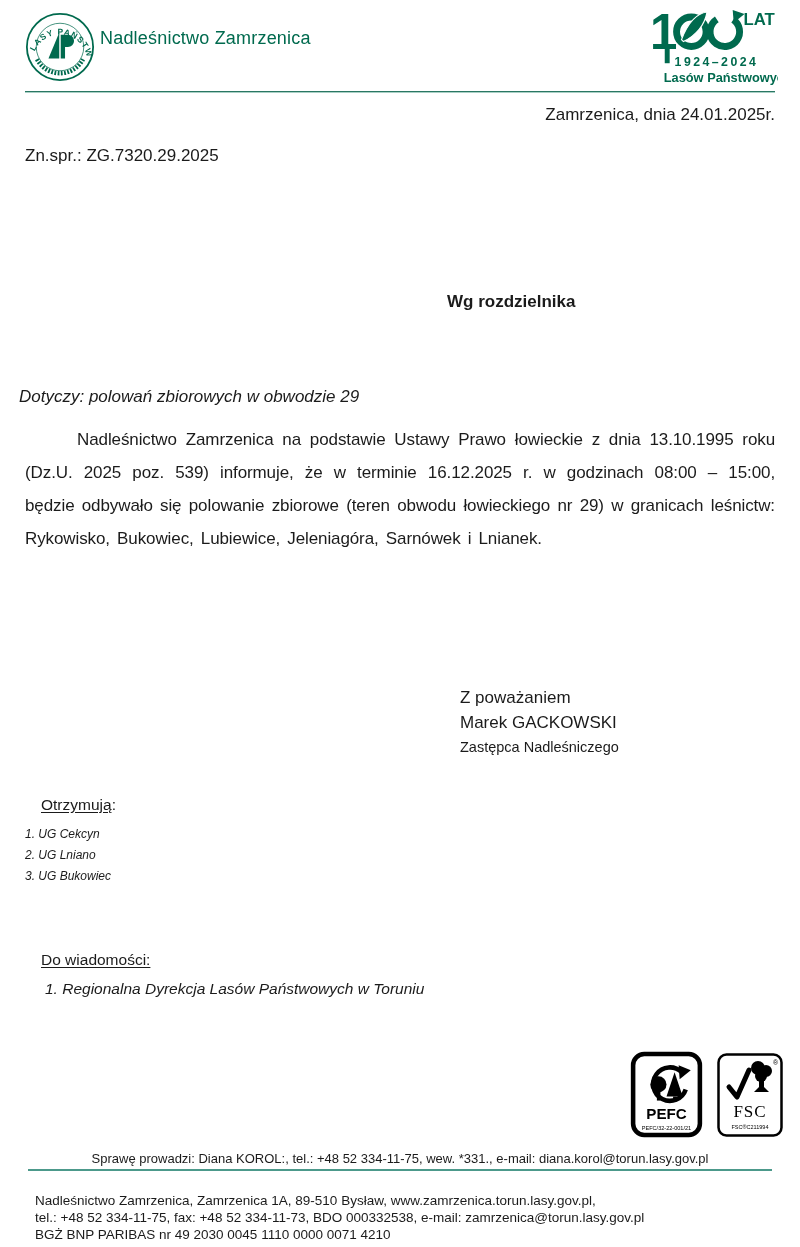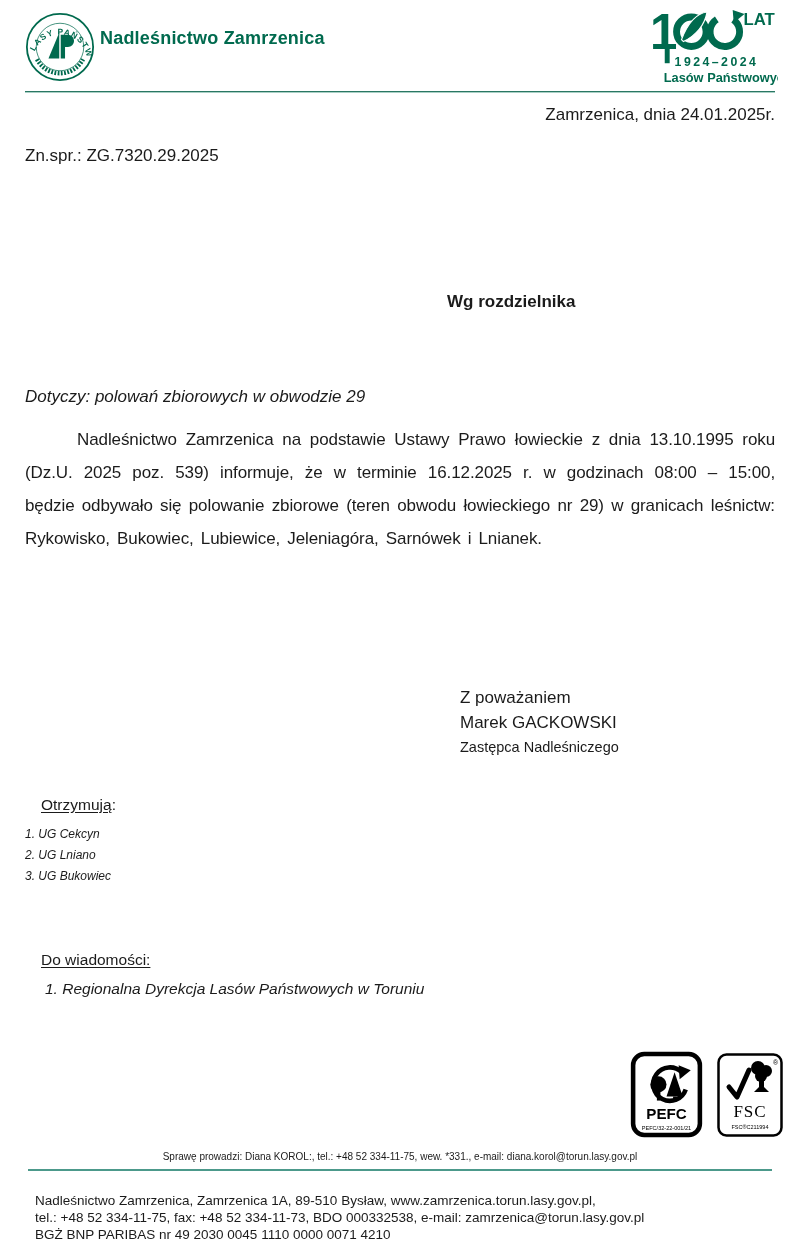--- a/index.html
+++ b/index.html
@@ -8,30 +8,30 @@
     position:relative; width:800px; height:1247px; margin:0 auto;
     background:#fff; overflow:hidden;
     font-family:"Liberation Sans", sans-serif;
     color:#1b1b1b;
     --brand-green:#006A4E;
     --rule-teal:#4C998B;
   }
   .abs { position:absolute; }
 
   
-  .org-title { left:100px; top:28px; font-size:18px; font-weight:bold; color:var(--brand-green); letter-spacing:.2px; }
+  .org-title { left:100px; top:28px; font-size:18px; font-weight:normal; color:var(--brand-green); letter-spacing:.2px; }
   .header-rule { left:25px; top:91px; width:750px; height:1px; background:#2a7763; box-shadow:0 1px 0 #a9d0c5; }
 
   
   .place-date { right:25px; top:105px; font-size:17px; }
   .reference  { left:25px;  top:146px; font-size:17px; }
 
   
   .recipient-heading { left:447px; top:292px; font-size:17px; font-weight:bold; }
-  .subject { left:25px; top:387px; font-size:17px; font-style:italic; }
+  .subject { left:19px; top:387px; font-size:17px; font-style:italic; }
 
   
   .body-par {
     left:25px; top:423px; width:750px;
     font-size:17px; line-height:33px;
     text-align:justify; text-indent:52px;
     word-spacing:2.5px; letter-spacing:-0.1px;
   }
 
   
@@ -44,21 +44,21 @@
   .recipients-heading { left:25px; top:796px; }
   .recipients-list { left:25px; top:824px; font-size:12px; font-style:italic; line-height:21px; }
   .cc-heading { left:25px; top:951px;text-align:center; }
   .cc-list { left:25px; top:978px; font-size:15.5px; font-style:italic; line-height:21px;margin-left:20px; }
 
   
   .pefc-logo { left:630px; top:1051px; }
   .fsc-logo  { left:717px; top:1053px; }
 
   
-  .case-officer { left:0; top:1151px; width:800px; text-align:center; font-size:10px; }
+  .case-officer { left:0; top:1151px; width:800px; text-align:center; font-size:13px; }
   .footer-rule { left:28px; top:1169px; width:744px; height:2px; background:var(--rule-teal); }
   .footer-block { left:35px; top:1192px; font-size:13.5px; line-height:17px; }
 </style>
 </head>
 <body>
 
 <div class="page" style="--brand-green: #006A4E; --rule-teal: #4C998B;">
 
   <div class="abs" style="left:24px; top:11px;">
     <svg viewBox="0 0 100 100" width="72" height="72" aria-hidden="true">

